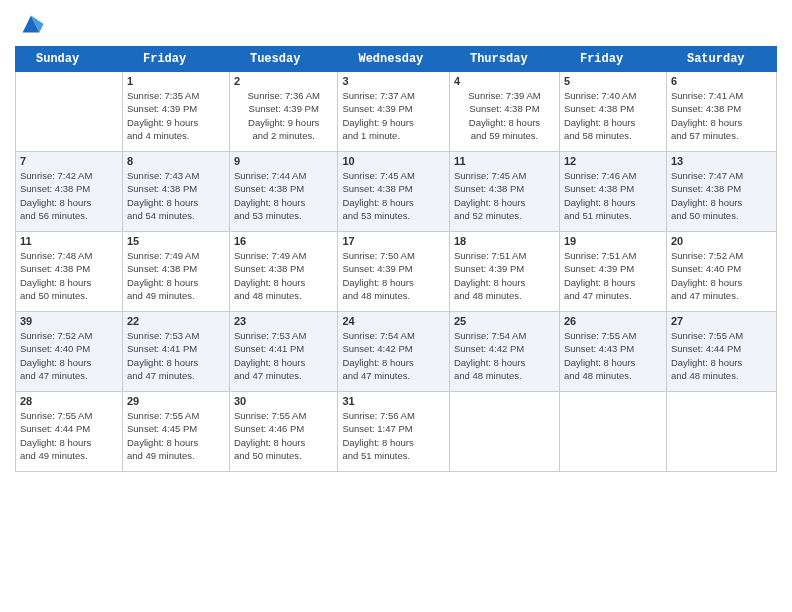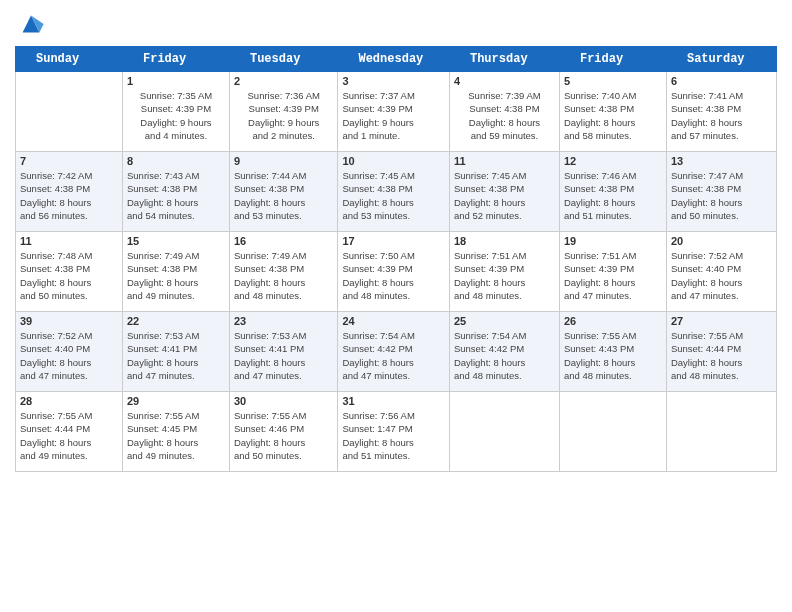--- a/index.html
+++ b/index.html
@@ -130,21 +130,21 @@
           <th>Thursday</th>
           <th>Friday</th>
           <th>Saturday</th>
         </tr>
     </thead>
     <tbody id="calendar-body">
     <tr>
           <td class="empty-cell"></td>
           <td>
             <div class="day-number">1</div>
-            <div class="day-info" style="white-space: pre-line; text-align: center;">Sunrise: 7:35 AM
+            <div class="day-info" style="white-space: pre-line;">Sunrise: 7:35 AM
 Sunset: 4:39 PM
 Daylight: 9 hours
 and 4 minutes.</div>
           </td>
           <td>
             <div class="day-number">2</div>
             <div class="day-info" style="white-space: pre-line; text-align: center;">Sunrise: 7:36 AM
 Sunset: 4:39 PM
 Daylight: 9 hours
 and 2 minutes.</div>

